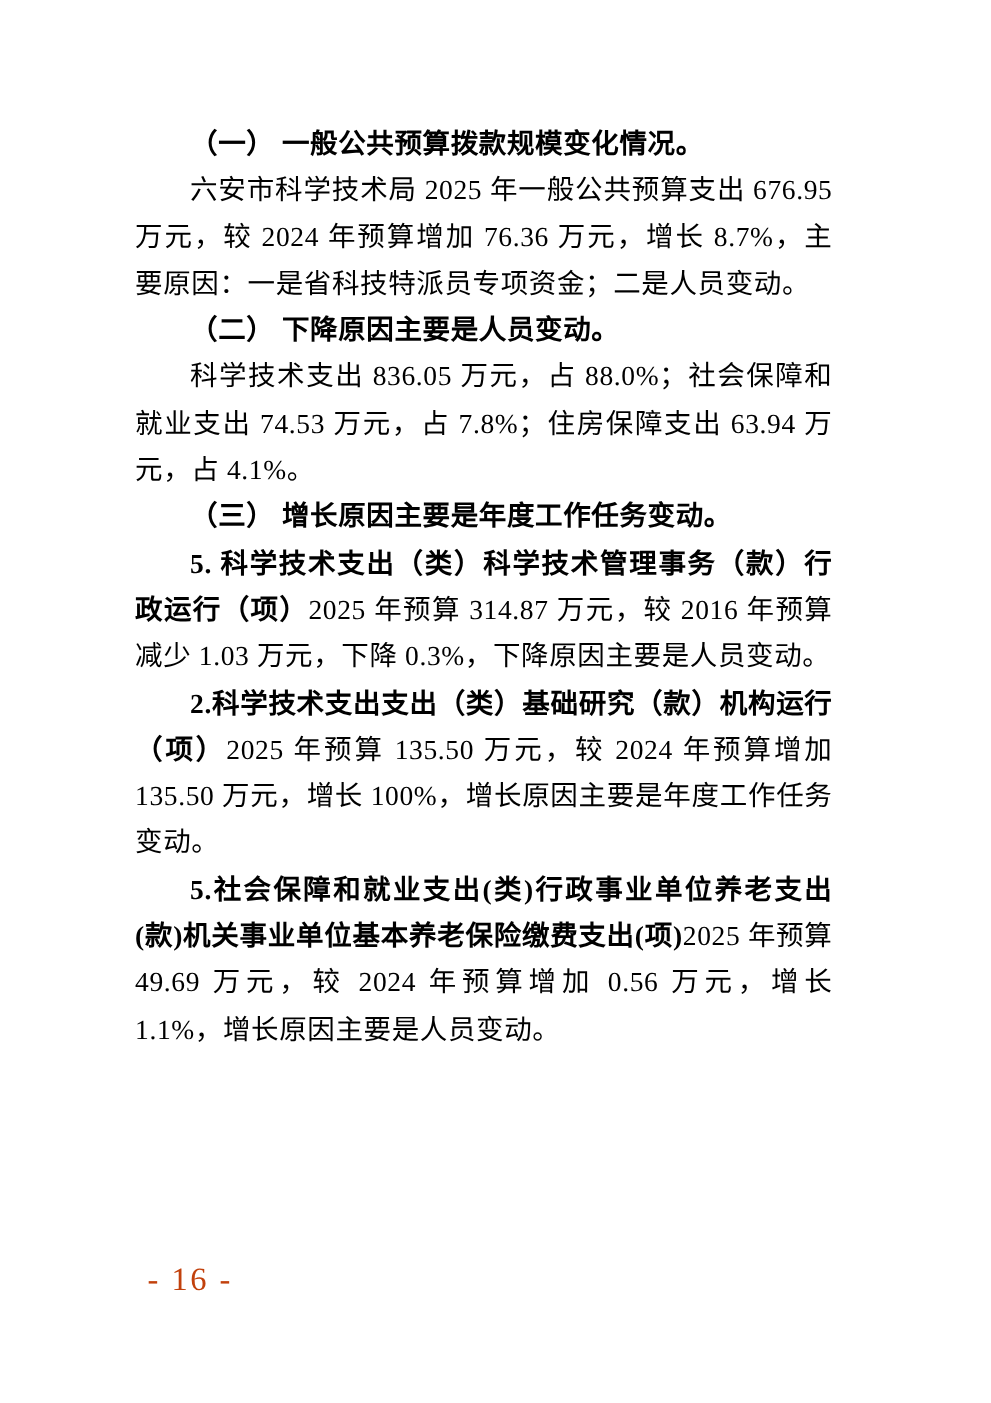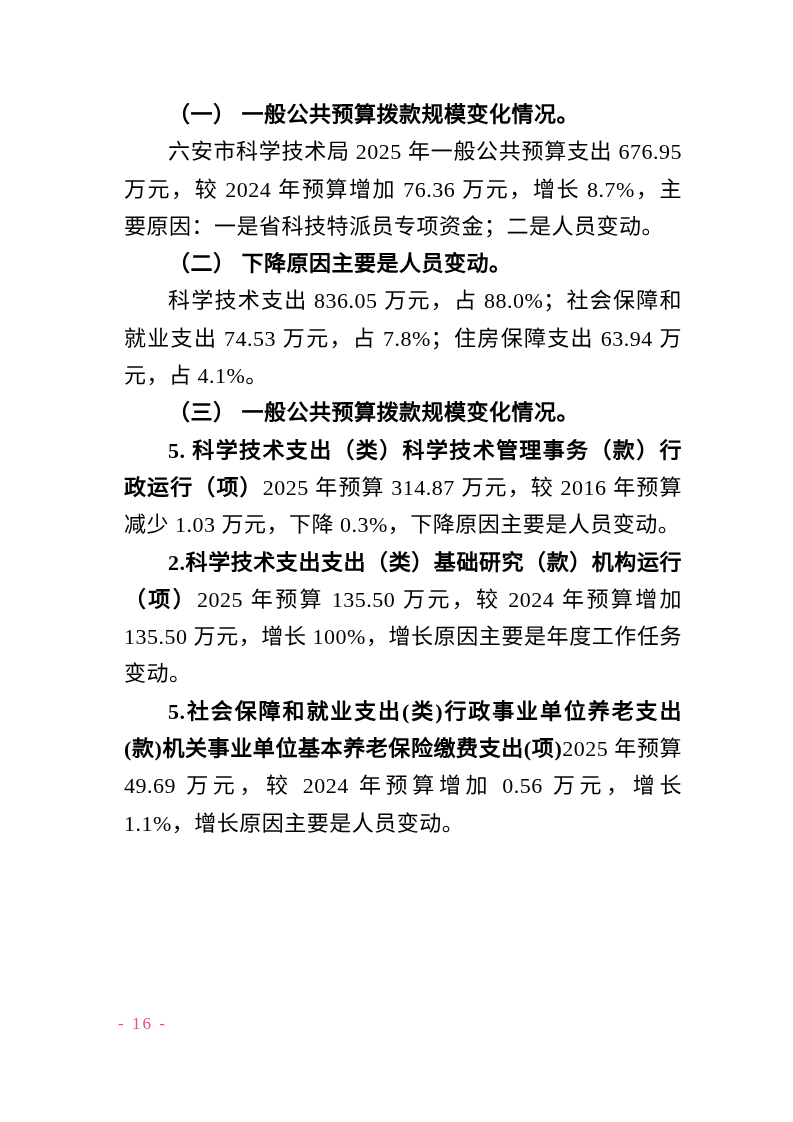--- a/index.html
+++ b/index.html
@@ -15,21 +15,21 @@
     font-family: "Liberation Serif", "DejaVu Serif", serif;
     color: #000000;
   }
   .page {
     position: absolute;
     inset: 0;
     background: #ffffff;
   }
   .content {
     position: absolute;
-    left: 124px;
+    left: 108px;
     top: 96px;
     width: 558px;
     font-size: 22px;
     line-height: 37.3px;
     text-align: justify;
     text-justify: inter-character;
     letter-spacing: 0.5px;
   }
   .content p {
     margin: 0;
@@ -39,42 +39,42 @@
   .heading {
     font-weight: 700;
   }
   .lead {
     font-weight: 700;
   }
   .footer {
     position: absolute;
     left: 118px;
     top: 1010px;
-    font-size: 17px;
+    font-size: 26px;
     line-height: 28px;
-    color: #ec4899;
+    color: #c2410c;
     letter-spacing: 2px;
   }
 </style>
 </head>
 <body>
 
 <div class="page">
 
   <main class="content">
 
     <p class="heading">（一） 一般公共预算拨款规模变化情况。</p>
 
     <p class="para">六安市科学技术局 2025 年一般公共预算支出 676.95 万元，较 2024 年预算增加 76.36 万元，增长 8.7%，主要原因：一是省科技特派员专项资金；二是人员变动。</p>
 
     <p class="heading">（二） 下降原因主要是人员变动。</p>
 
     <p class="para">科学技术支出 836.05 万元，占 88.0%；社会保障和就业支出 74.53 万元，占 7.8%；住房保障支出 63.94 万元，占 4.1%。</p>
 
-    <p class="heading">（三） 一般公共预算拨款规模变化情况。</p>
+    <p class="heading">（三） 增长原因主要是年度工作任务变动。</p>
 
     <p class="para item"><span class="lead">5. 科学技术支出（类）科学技术管理事务（款）行政运行（项）</span><span>2025 年预算 314.87 万元，较 2016 年预算减少 1.03 万元，下降 0.3%，下降原因主要是人员变动。</span></p>
 
     <p class="para item"><span class="lead">2.科学技术支出支出（类）基础研究（款）机构运行（项）</span><span>2025 年预算 135.50 万元，较 2024 年预算增加 135.50 万元，增长 100%，增长原因主要是年度工作任务变动。</span></p>
 
 
 
     <p class="para item"><span class="lead">5.社会保障和就业支出(类)行政事业单位养老支出(款)机关事业单位基本养老保险缴费支出(项)</span><span>2025 年预算 49.69 万元，较 2024 年预算增加 0.56 万元，增长 1.1%，增长原因主要是人员变动。</span></p>
 
   </main>

